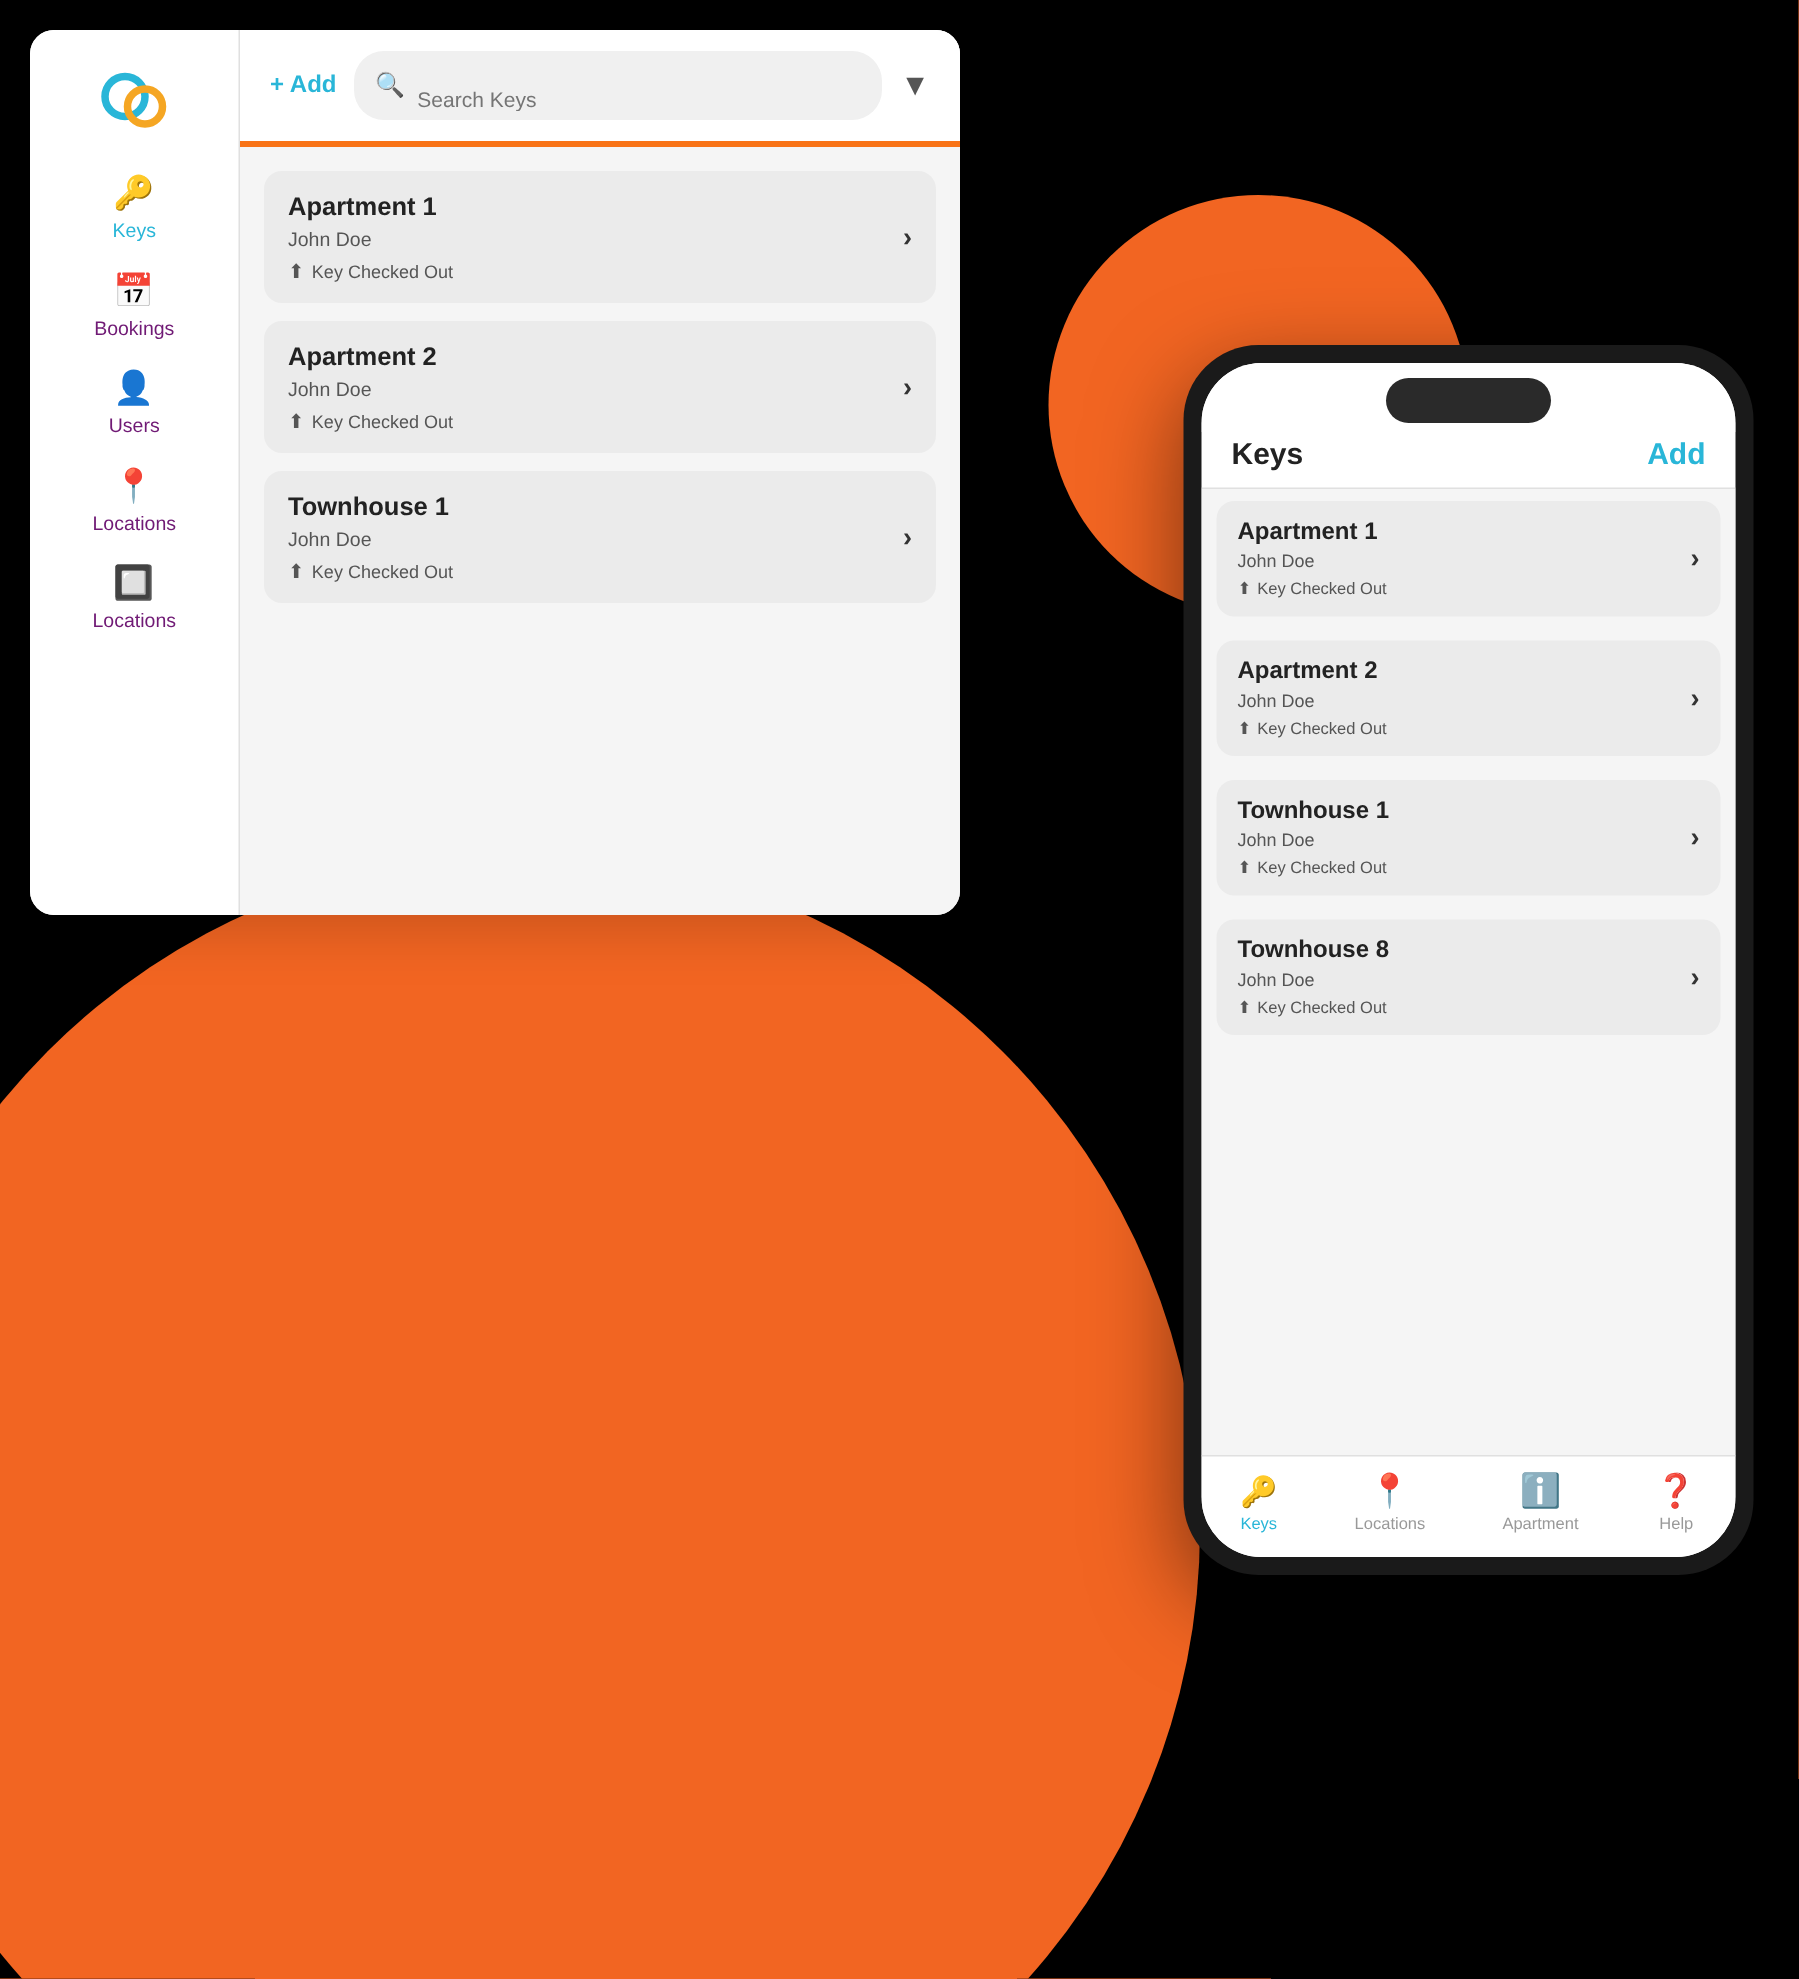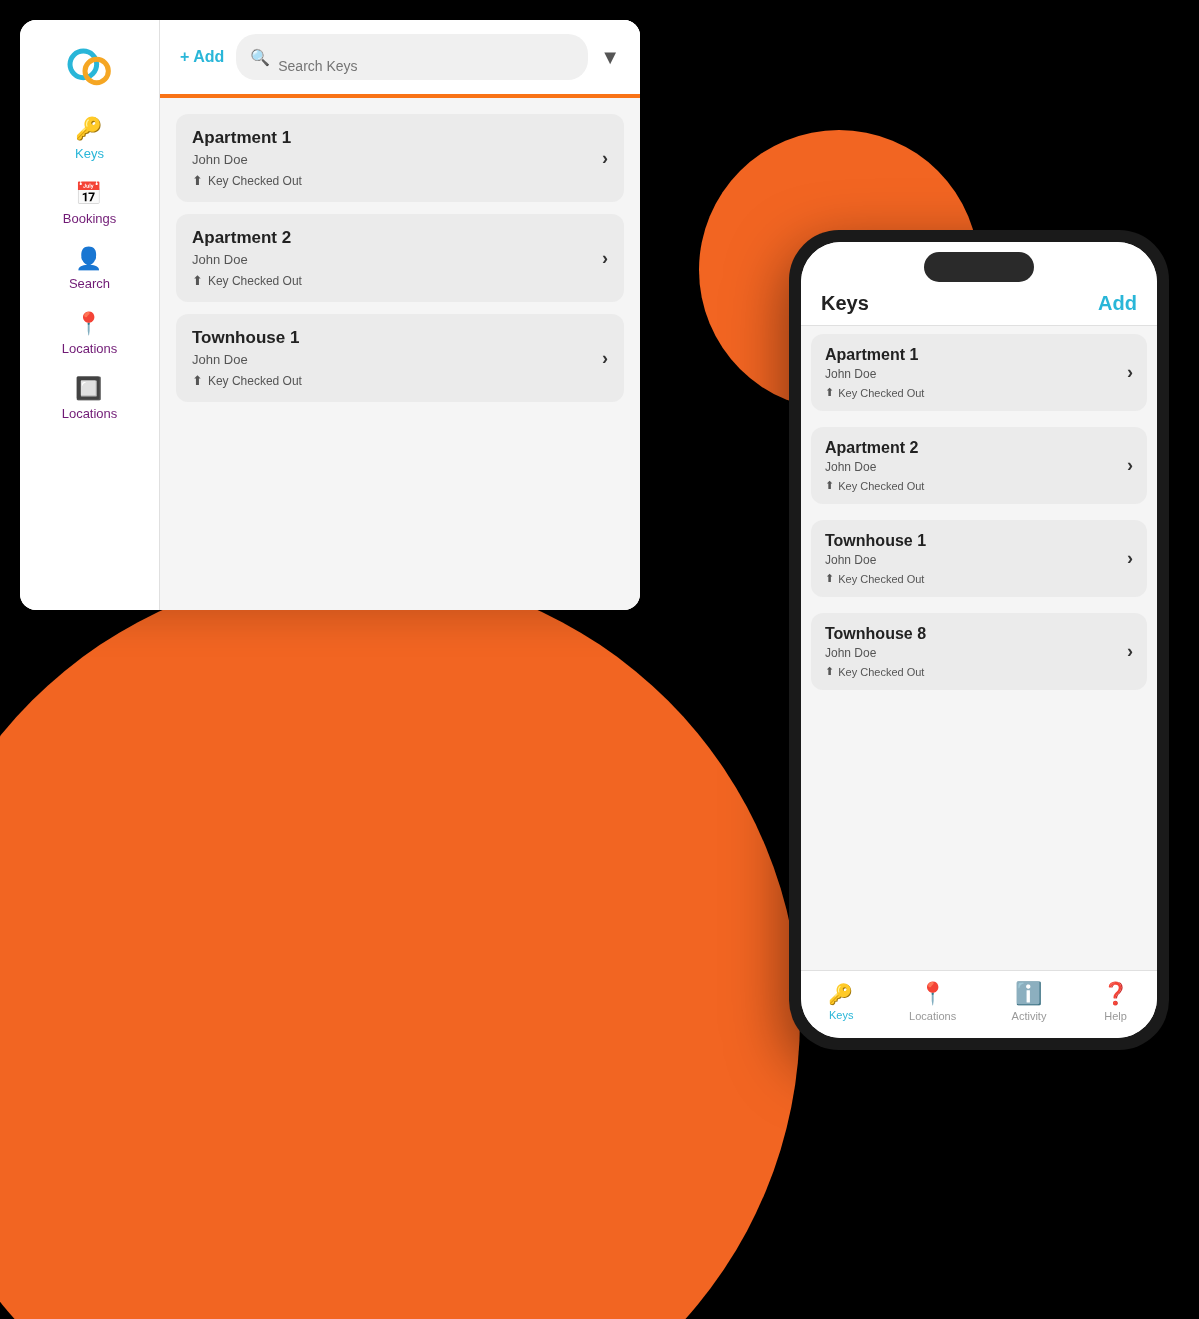--- a/index.html
+++ b/index.html
@@ -382,21 +382,21 @@
       <span class="sidebar-label">Keys</span>
     </div>
 
     <div class="sidebar-item">
       <span class="sidebar-icon sidebar-icon-gray">📅</span>
       <span class="sidebar-label">Bookings</span>
     </div>
 
     <div class="sidebar-item">
       <span class="sidebar-icon sidebar-icon-gray">👤</span>
-      <span class="sidebar-label">Search</span>
+      <span class="sidebar-label">Users</span>
     </div>
 
     <div class="sidebar-item">
       <span class="sidebar-icon sidebar-icon-gray">📍</span>
       <span class="sidebar-label">Locations</span>
     </div>
 
     <div class="sidebar-item">
       <span class="sidebar-icon sidebar-icon-gray">🔲</span>
       <span class="sidebar-label">Locations</span>
@@ -527,21 +527,21 @@
         <span class="phone-nav-label" style="color:#29B6D8;">Keys</span>
       </div>
 
       <div class="phone-nav-item">
         <span class="phone-nav-icon">📍</span>
         <span class="phone-nav-label">Locations</span>
       </div>
 
       <div class="phone-nav-item">
         <span class="phone-nav-icon">ℹ️</span>
-        <span class="phone-nav-label">Activity</span>
+        <span class="phone-nav-label">Apartment</span>
       </div>
 
       <div class="phone-nav-item">
         <span class="phone-nav-icon">❓</span>
         <span class="phone-nav-label">Help</span>
       </div>
 
     </div>
   </div>
 </div>

